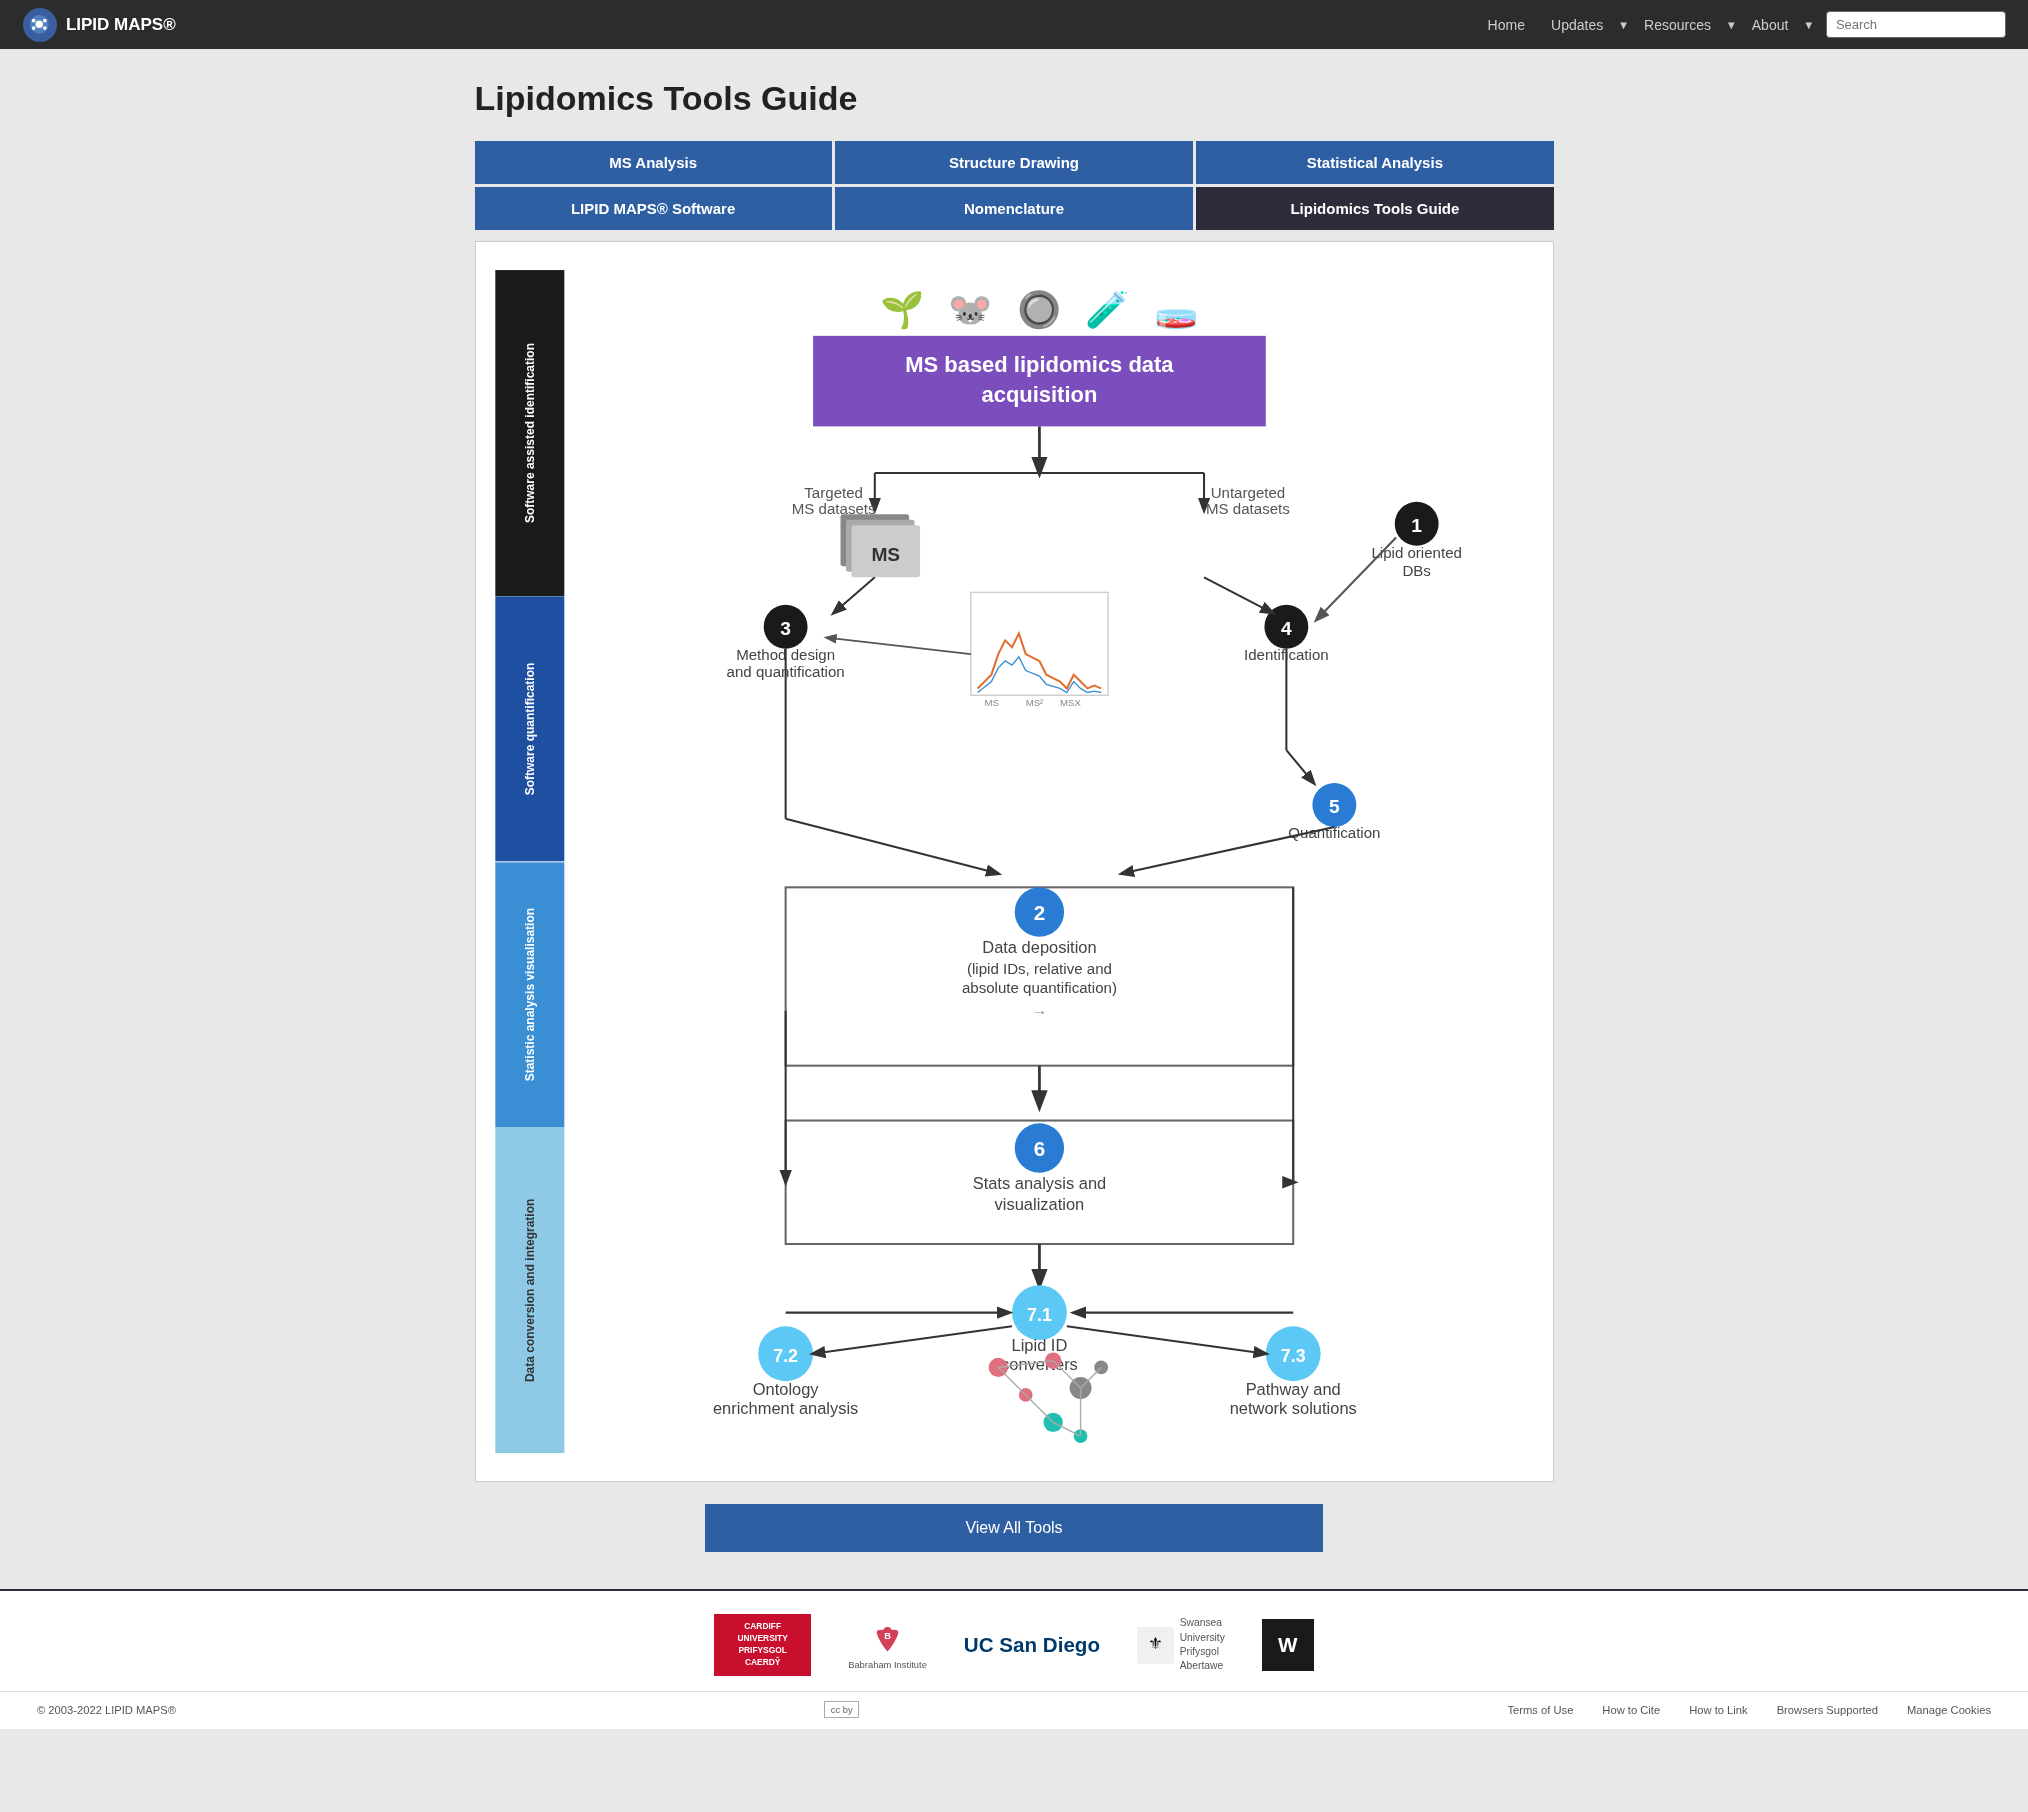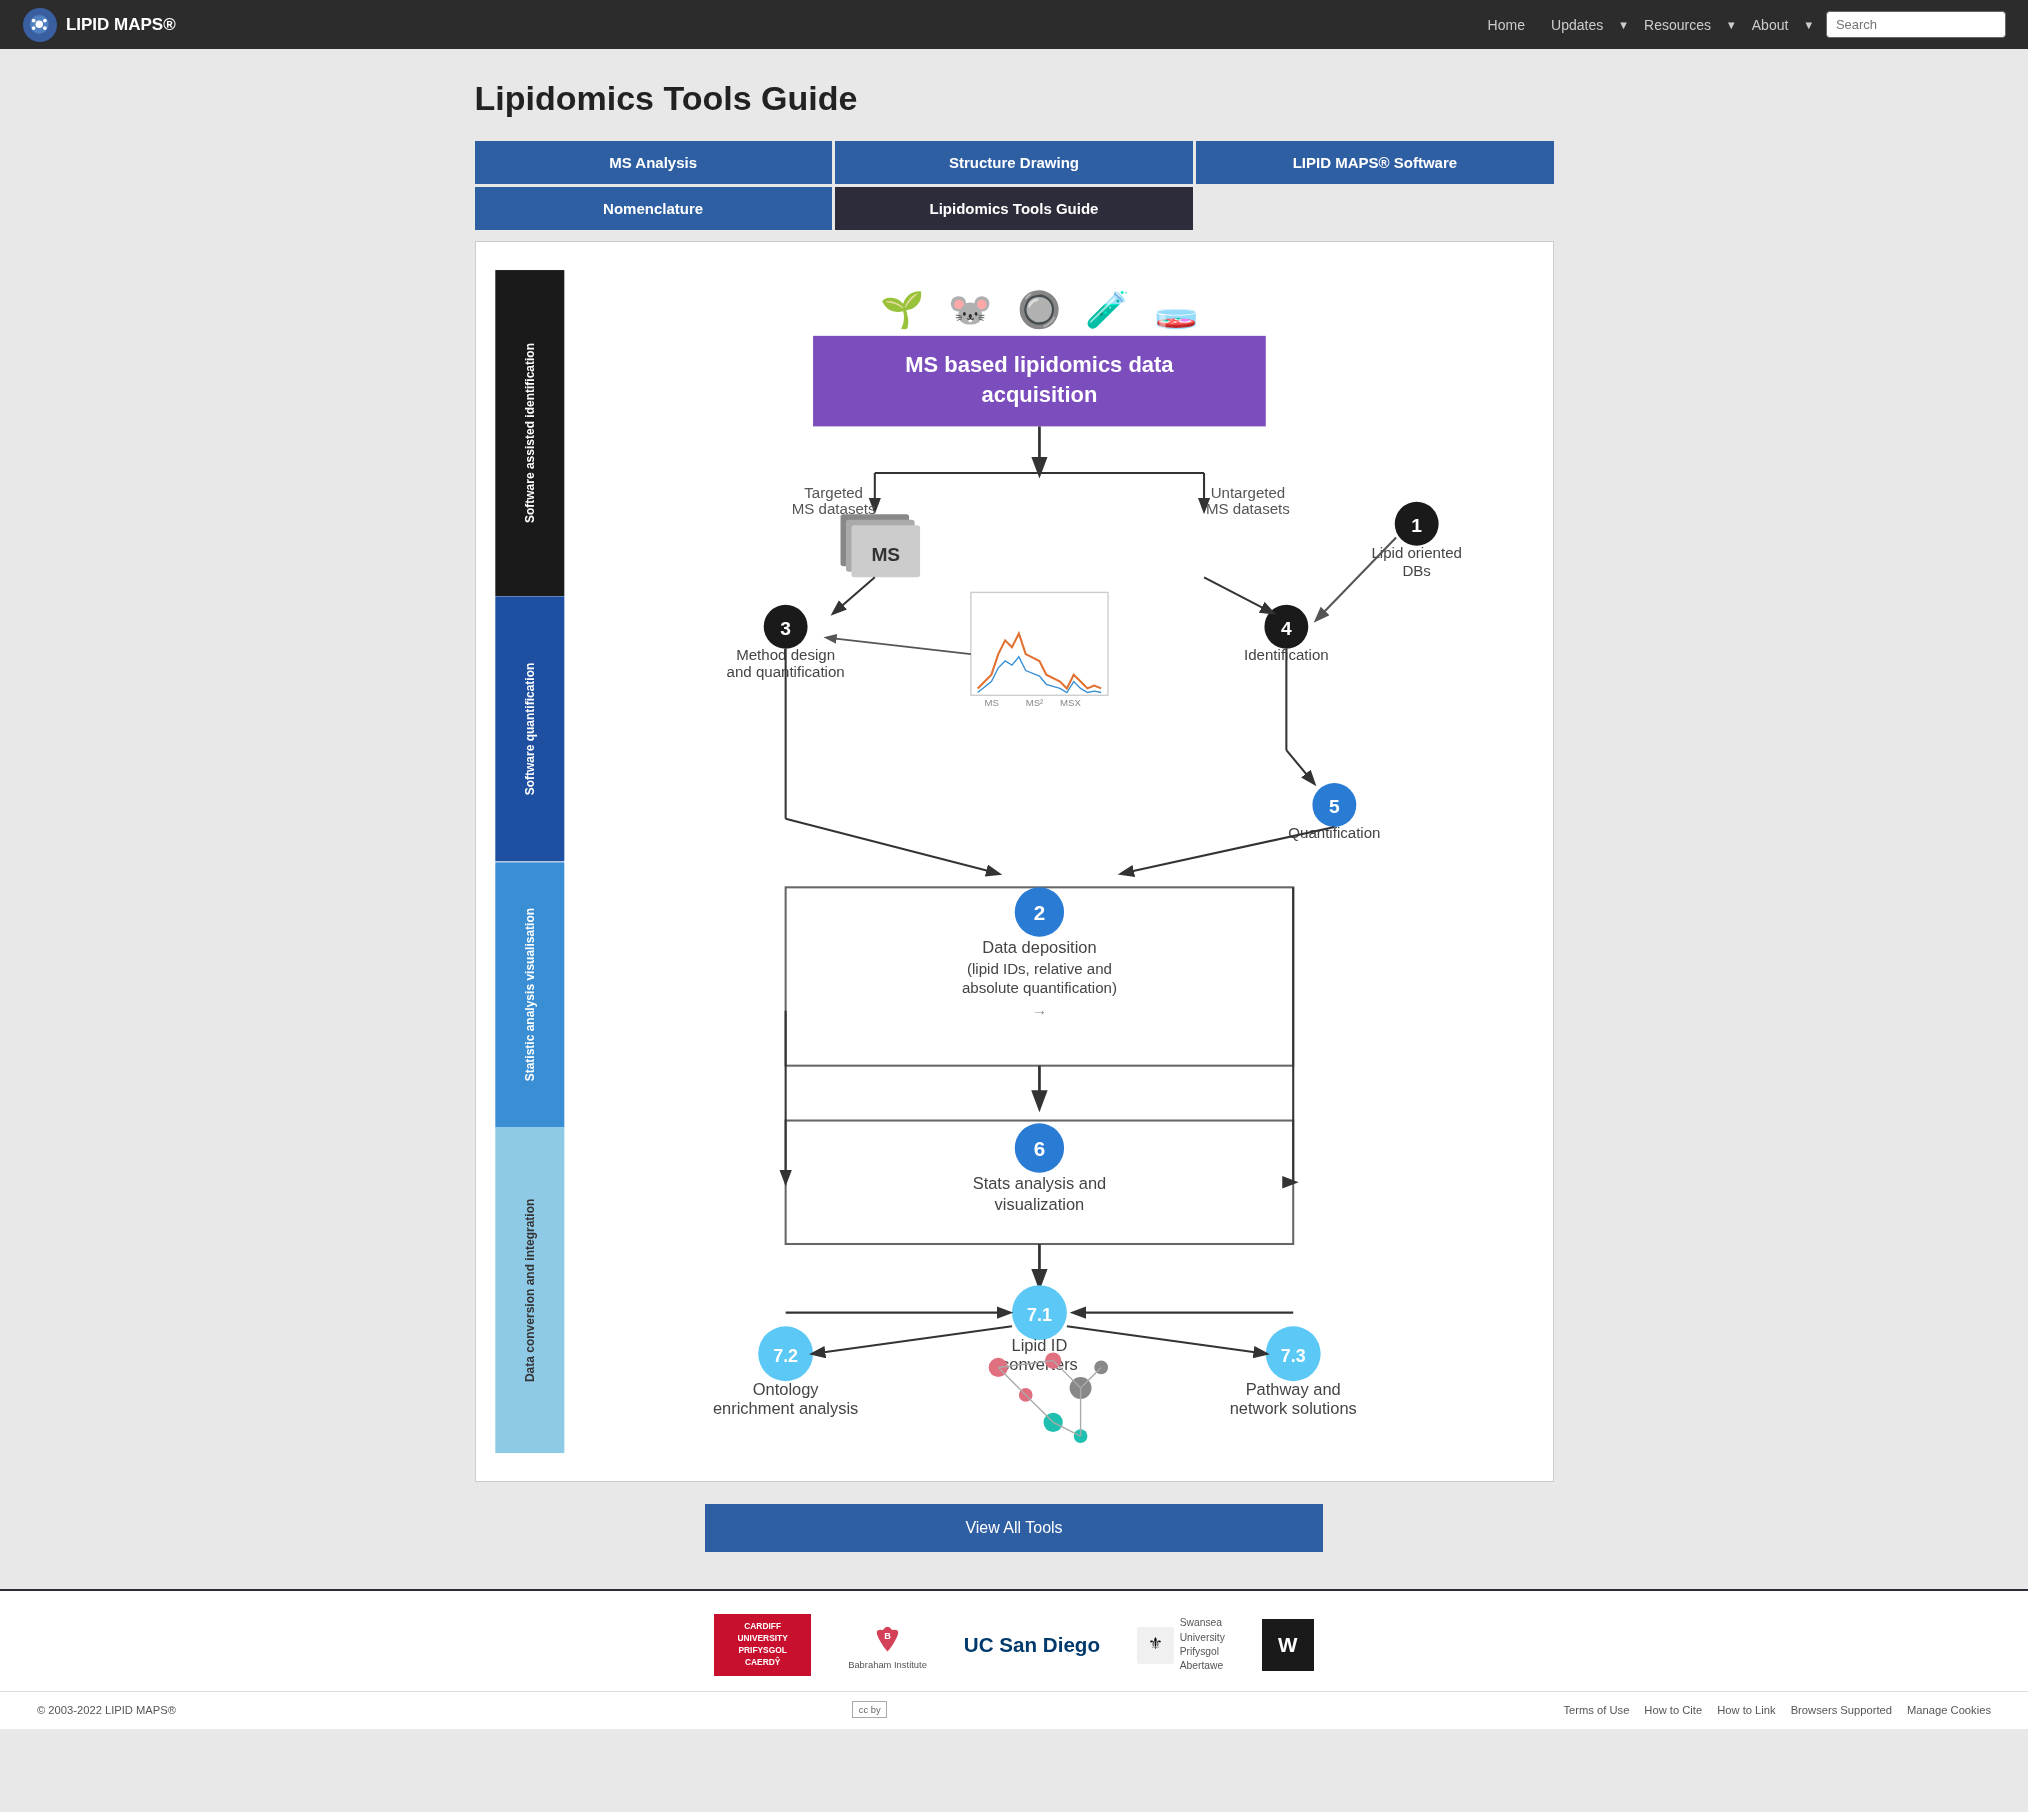--- a/index.html
+++ b/index.html
@@ -189,21 +189,21 @@
       display: flex;
       justify-content: space-between;
       align-items: center;
       border-top: 0.9px solid #ddd;
       padding: 9.4px 37px 0;
       font-size: 11.2px;
       color: #555;
     }
     .footer-links {
       display: flex;
-      gap: 15px;
+      gap: 29px;
       align-items: center;
     }
     .footer-links a {
       color: #555;
       text-decoration: none;
       font-size: 11.2px;
     }
     .cc-badge {
       font-size: 9.4px;
       border: 0.9px solid #aaa;
@@ -245,20 +245,21 @@
     <input class="navbar-search" type="text" placeholder="Search" style="">
   </div>
 </nav>
 
 <div class="page-wrapper">
   <h1 class="page-title">Lipidomics Tools Guide</h1>
 
   <div class="tab-grid">
     <button class="tab-btn blue">MS Analysis</button>
     <button class="tab-btn blue">Structure Drawing</button>
+    <button class="tab-btn blue">Statistical Analysis</button>
     <button class="tab-btn blue">LIPID MAPS® Software</button>
     <button class="tab-btn blue">Nomenclature</button>
     <button class="tab-btn dark">Lipidomics Tools Guide</button>
   </div>
 
   <div class="diagram-container">
 
     <div class="side-labels">
       <div class="side-label black">Software assisted identification</div>
       <div class="side-label dark-blue">Software quantification</div>

